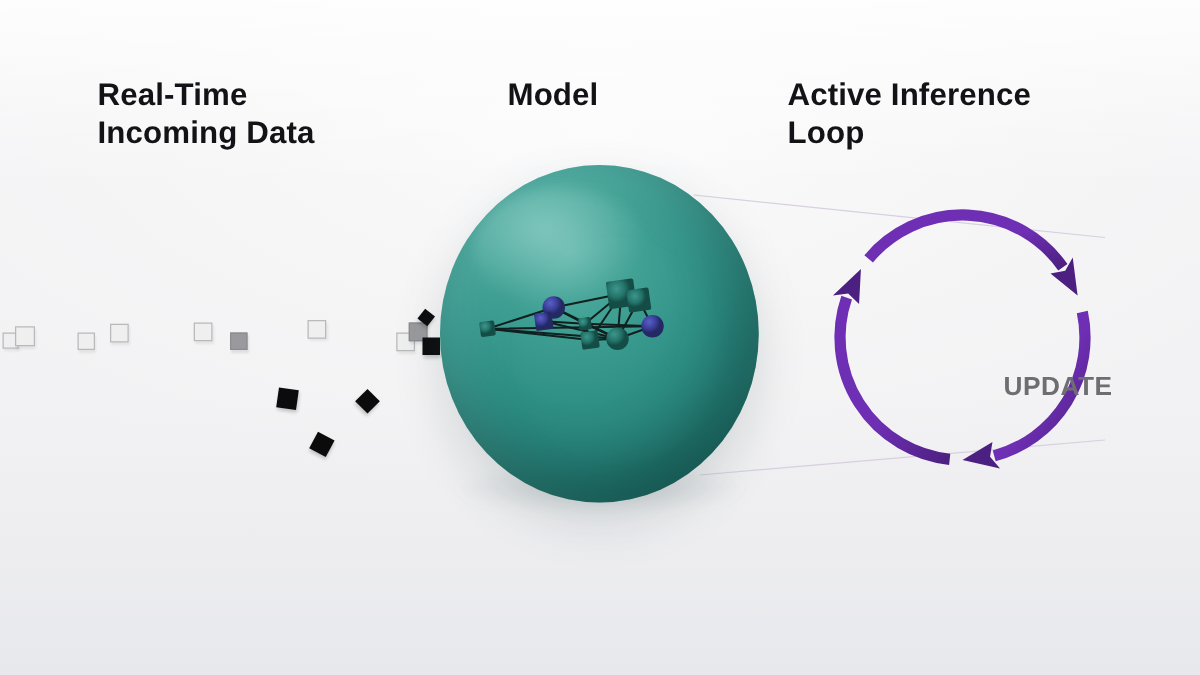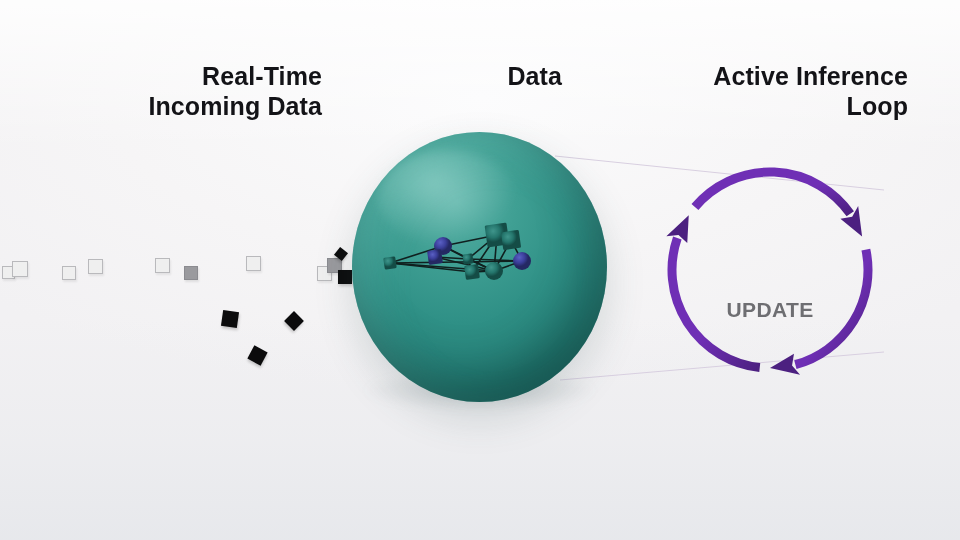--- a/index.html
+++ b/index.html
@@ -21,21 +21,21 @@
     pointer-events:none;
   }
   .topsheen{
     position:absolute;left:0;top:0;width:100%;height:150px;
     background:linear-gradient(180deg, rgba(255,255,255,.85), rgba(255,255,255,0));
     pointer-events:none;
   }
 
   
   .heading{
-    position:absolute;text-align:right;
+    position:absolute;text-align:left;
     color:#131317;
     font-weight:700;
     letter-spacing:.1px;
     line-height:1.18;
     white-space:pre-line;
   }
   #h-data{ left:78px;  top:62px; width:244px; font-size:25px; }
   #h-model{left:406px; top:62px; width:156px; font-size:25px; }
   #h-loop{ left:630px; top:62px; width:278px; font-size:25px; }
 
@@ -76,38 +76,38 @@
 
   
   #loop-wrap{position:absolute;left:650px;top:150px;width:240px;height:240px;}
   #loop-svg{position:absolute;left:0;top:0;width:240px;height:240px;}
   .loop-text{
     position:absolute;width:240px;text-align:center;
     font-weight:600;letter-spacing:.4px;
   }
   #t-prediction{top:74px;font-size:21px;color:#1a1a1d;}
   #t-action{top:108px;font-size:21px;color:#1a1a1d;}
-  #t-update{top:148px;font-size:21px;color:#6e6e72;}
+  #t-update{top:148px;font-size:21px;color:#6e6e72;text-align:right;}
 </style>
 </head>
 <body>
 
 <div id="stage">
 
   <div class="topsheen"></div>
   <div class="floor"></div>
 
   <svg id="links" viewBox="0 0 960 540" preserveAspectRatio="none">
       <line x1="555" y1="156" x2="884" y2="190" stroke="#d8cfe0" stroke-width="1"></line>
       <line x1="560" y1="380" x2="884" y2="352" stroke="#d8cfe0" stroke-width="1"></line>
     </svg>
 
   <div class="heading" id="h-data">Real-Time
 Incoming Data</div>
-  <div class="heading" id="h-model">Data</div>
+  <div class="heading" id="h-model">Model</div>
   <div class="heading" id="h-loop">Active Inference
 Loop</div>
 
   <div id="squares">
       <div class="sq outline" style="left: 2px; top: 266px; width: 13px; height: 13px;"></div>
       <div class="sq outline" style="left: 12px; top: 261px; width: 16px; height: 16px;"></div>
       <div class="sq outline" style="left: 62px; top: 266px; width: 14px; height: 14px;"></div>
       <div class="sq outline" style="left: 88px; top: 259px; width: 15px; height: 15px;"></div>
       <div class="sq outline" style="left: 155px; top: 258px; width: 15px; height: 15px;"></div>
       <div class="sq mid" style="left: 184px; top: 266px; width: 14px; height: 14px;"></div>

